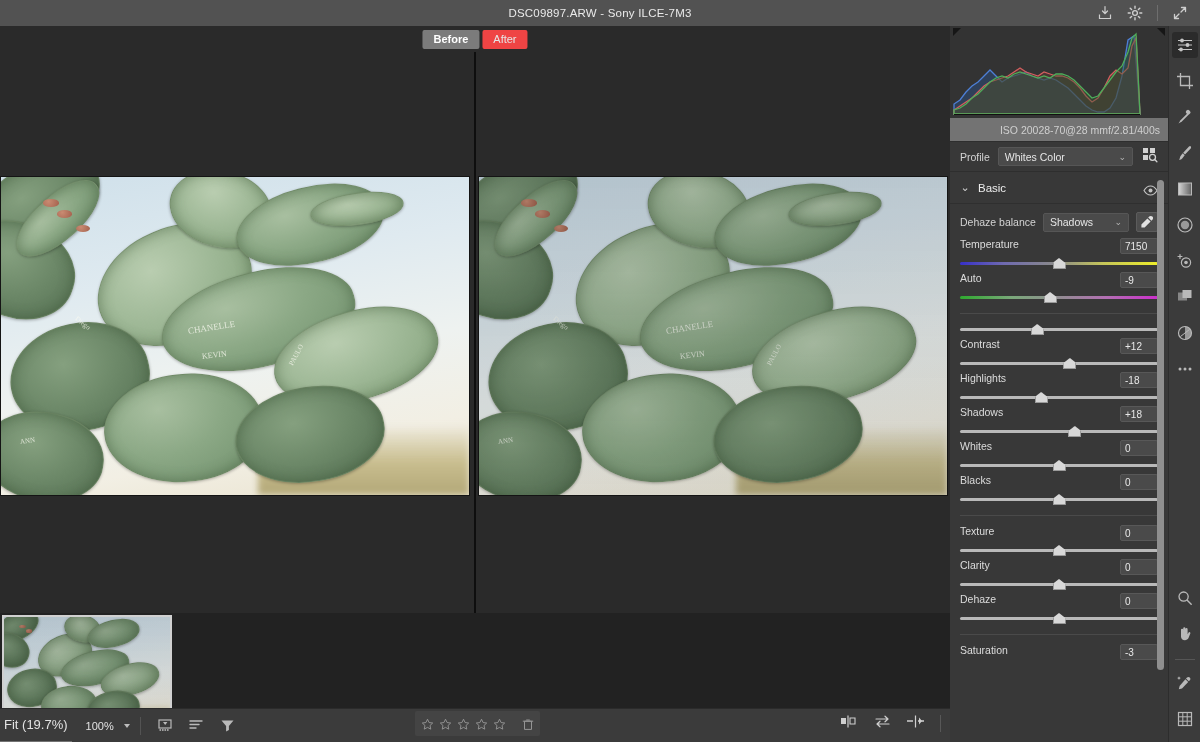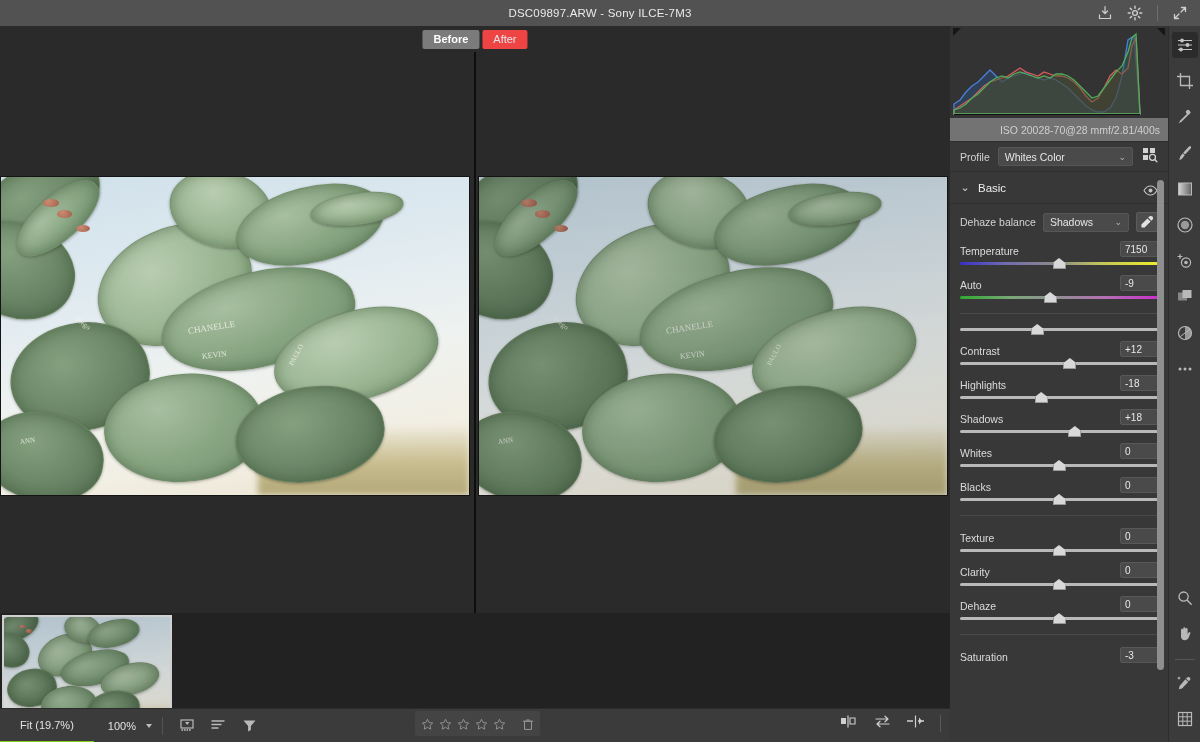--- a/index.html
+++ b/index.html
@@ -90,22 +90,22 @@
   }
   .thumb .photo { transform: scale(1); }
 
   
   .bottombar {
     position: absolute; left: 0; top: 708px; width: 1168px; height: 34px;
     background: #3b3b3b; border-top: 1px solid #2b2b2b;
     display: flex; align-items: center;
   }
   .zoom-fit {
-    font-size: 11px; color: #e2e2e2; padding: 0 20px; height:34px;
-    display:flex; align-items:center; border-bottom:2px solid #84cc16;
+    font-size: 13px; color: #e2e2e2; padding: 0 4px; height:34px;
+    display:flex; align-items:center; border-bottom:2px solid #737373;
   }
   .zoom-pct { font-size: 11px; color: #e2e2e2; padding: 0 8px 0 14px; }
   .caret-sm { width:0;height:0;border-left:3.5px solid transparent;border-right:3.5px solid transparent;border-top:4px solid #bdbdbd; margin-left:2px;}
   .bb-sep { width:1px; height:18px; background:#535353; margin: 0 10px; }
   .bb-icons { display:flex; align-items:center; gap:14px; margin-left: 6px; }
   .bb-ic { width:17px; height:17px; opacity:.85; }
   .rating-group {
     position:absolute; left:415px; top:711px; width:125px; height:25px;
     background:#444; border-radius:2px; display:flex; align-items:center; padding: 0 6px; gap:5px;
   }
@@ -173,21 +173,21 @@
   .sec-title { font-size:11.5px; color:#ededed; flex:1; }
   .eye { width:15px; height:11px; opacity:.85; }
 
   .wb-row { display:flex; align-items:center; padding: 8px 10px 4px; gap:7px; }
   .wb-select { flex:1; height:19px; background:#4a4a4a; border:1px solid #565656; border-radius:2px;
     display:flex; align-items:center; padding: 0 6px; font-size:10.5px; color:#e6e6e6; }
   .eyedrop-btn { width:22px;height:20px;background:#4d4d4d;border:1px solid #5c5c5c;border-radius:2px;
     display:flex;align-items:center;justify-content:center; }
 
   .slider { padding: 2px 10px 1px; position:relative; }
-  .slider-top { display:flex; align-items:flex-end; height:19px;gap:8px; }
+  .slider-top { display:flex; align-items:flex-start; height:19px;gap:8px; }
   .slider-name { font-size:10.5px; color:#dcdcdc; flex:1; }
   .slider-val {
     width:38px; height:16px; background:#4a4a4a; border:1px solid #585858; border-radius:2px;
     font-size:10px; color:#e8e8e8; display:flex; align-items:center; padding-left:4px;
   }
   .track-wrap { position:relative; height:11px; margin-top:1px; }
   .track {
     position:absolute; left:0; right:0; top:4px; height:3px; border-radius:2px; background:#b9b9b9;
   }
   .track.temp { background: linear-gradient(90deg,#3730c8 0%, #6f6ab0 22%, #8a8a8a 48%, #c5c55a 72%, #eded2a 100%); }

